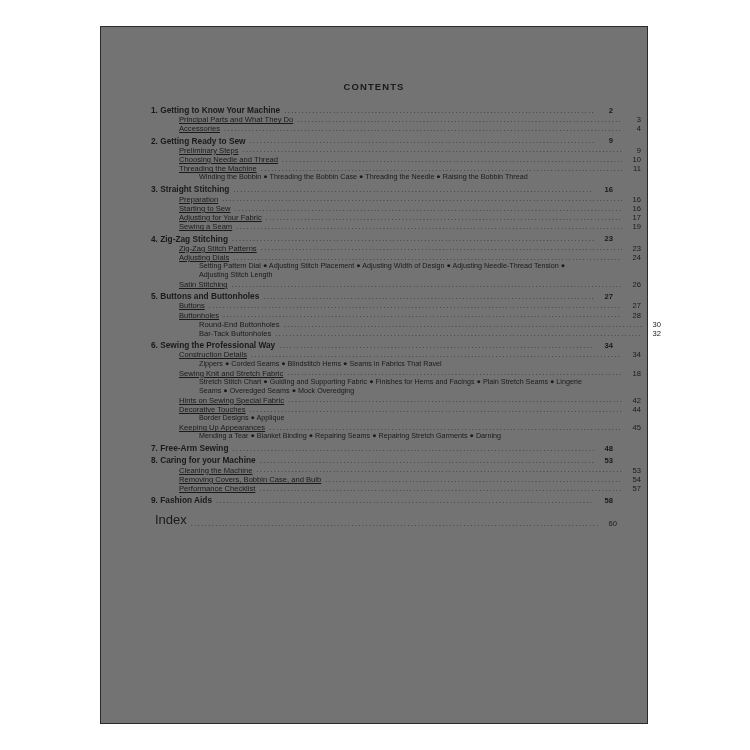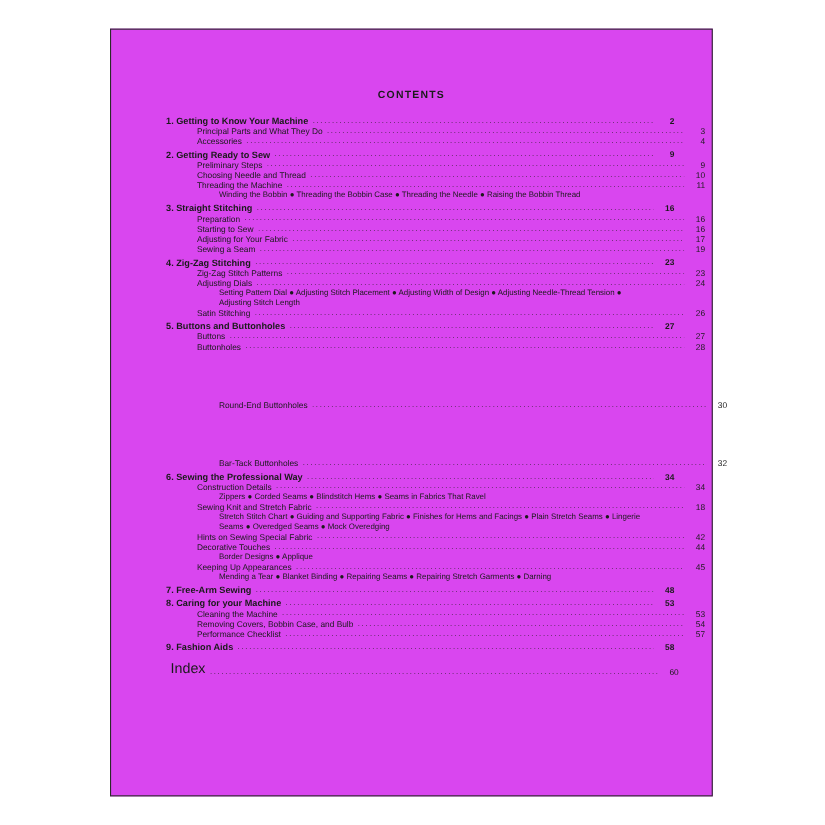--- a/index.html
+++ b/index.html
@@ -14,21 +14,21 @@
     color: #1a1a1a;
     overflow: hidden;
   }
   .page {
     position: absolute;
     left: 100px;
     top: 26px;
     width: 548px;
     height: 698px;
     border: 1px solid #2b2b2b;
-    background: #d946ef;
+    background: #737373;
     box-sizing: border-box;
   }
   .inner {
     position: absolute;
     left: 42px;
     top: 54px;
     width: 462px;
   }
   .contents-title {
     text-align: center;
@@ -66,23 +66,23 @@
 
   
   .lv-chapter .txt {
     font-size: 8.3px;
     font-weight: bold;
   }
   .lv-chapter { margin-top: 2px; padding-left: 8px; }
   .lv-chapter .pg { font-weight: bold; }
 
   .lv-sec { padding-left: 36px; }
-  .lv-sec .txt { font-size: 7.6px; }
-
-  .lv-sub { padding-left: 56px; margin-top: 44px; }
+  .lv-sec .txt { font-size: 7.6px; text-decoration: underline; }
+
+  .lv-sub { padding-left: 56px; }
   .lv-sub .txt { font-size: 7.6px; }
 
   .detail {
     padding-left: 56px;
     font-size: 7.2px;
     line-height: 1.24;
     padding-right: 22px;
   }
 
   .index-row { margin-top: 7px; padding-left: 12px; }

